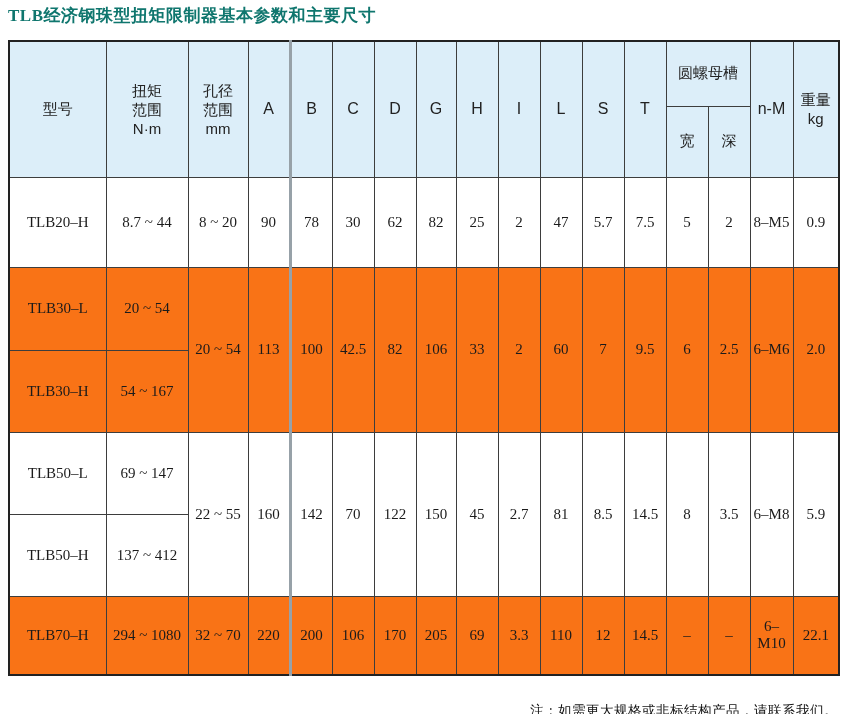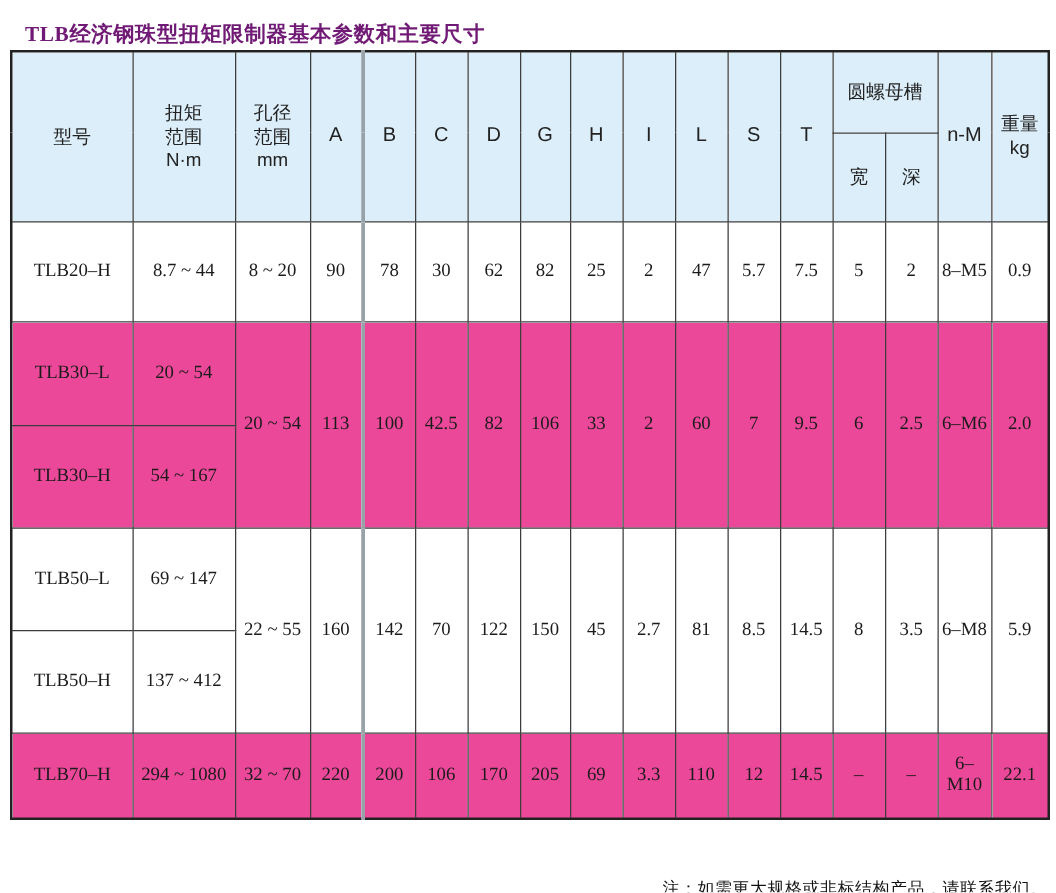--- a/index.html
+++ b/index.html
@@ -9,25 +9,25 @@
     height: 714px;
     background: #ffffff;
     font-family: "Liberation Serif", serif;
     color: #1b1b1b;
     overflow: hidden;
   }
   .title {
     position: absolute;
     left: 8px;
     top: 4px;
-    margin: 12px;
+    margin: 0;
     font-family: "Liberation Serif", serif;
     font-size: 17px;
     font-weight: bold;
-    color: #701a75;
+    color: #0f766e;
     letter-spacing: 0.5px;
   }
   table.spec {
     position: absolute;
     left: 8px;
     top: 40px;
     border-collapse: collapse;
     table-layout: fixed;
     width: 830px;
     border: 2px solid #222;
@@ -46,21 +46,21 @@
     background: #dceef9;
     color: #222;
   }
   .spec th.dim { font-size: 16px; }
   .spec td {
     font-family: "Liberation Serif", serif;
     font-size: 15px;
     color: #1b1b1b;
   }
   .hline { display: block; line-height: 19px; }
-  tr.blue td  { background: #ec4899; }
+  tr.blue td  { background: #f97316; }
   tr.white td { background: #ffffff; }
   .acol { border-right: 3px solid #97a1a8 !important; }
   .note {
     position: absolute;
     right: 7px;
     top: 702px;
     font-family: Liberation Serif, serif;
     font-size: 13.5px;
     color: #111;
     letter-spacing: 0.5px;
@@ -122,21 +122,21 @@
           <span class="hline">重量</span>
           <span class="hline">kg</span>
         </th>
       </tr>
       <tr style="height:71px">
         <th>宽</th>
         <th>深</th>
       </tr>
     </thead>
     <tbody>
-      <tr class="white" style="height:80px">
+      <tr class="white" style="height:90px">
         <td>TLB20–H</td>
         <td>8.7 ~ 44</td>
         <td>8 ~ 20</td>
         <td class="acol">90</td>
         <td>78</td>
         <td>30</td>
         <td>62</td>
         <td>82</td>
         <td>25</td>
         <td>2</td>
@@ -187,21 +187,21 @@
         <td rowspan="2">14.5</td>
         <td rowspan="2">8</td>
         <td rowspan="2">3.5</td>
         <td rowspan="2">6–M8</td>
         <td rowspan="2">5.9</td>
       </tr>
       <tr class="white" style="height:82px">
         <td>TLB50–H</td>
         <td>137 ~ 412</td>
       </tr>
-      <tr class="blue" style="height:69px">
+      <tr class="blue" style="height:79px">
         <td>TLB70–H</td>
         <td>294 ~ 1080</td>
         <td>32 ~ 70</td>
         <td class="acol">220</td>
         <td>200</td>
         <td>106</td>
         <td>170</td>
         <td>205</td>
         <td>69</td>
         <td>3.3</td>

